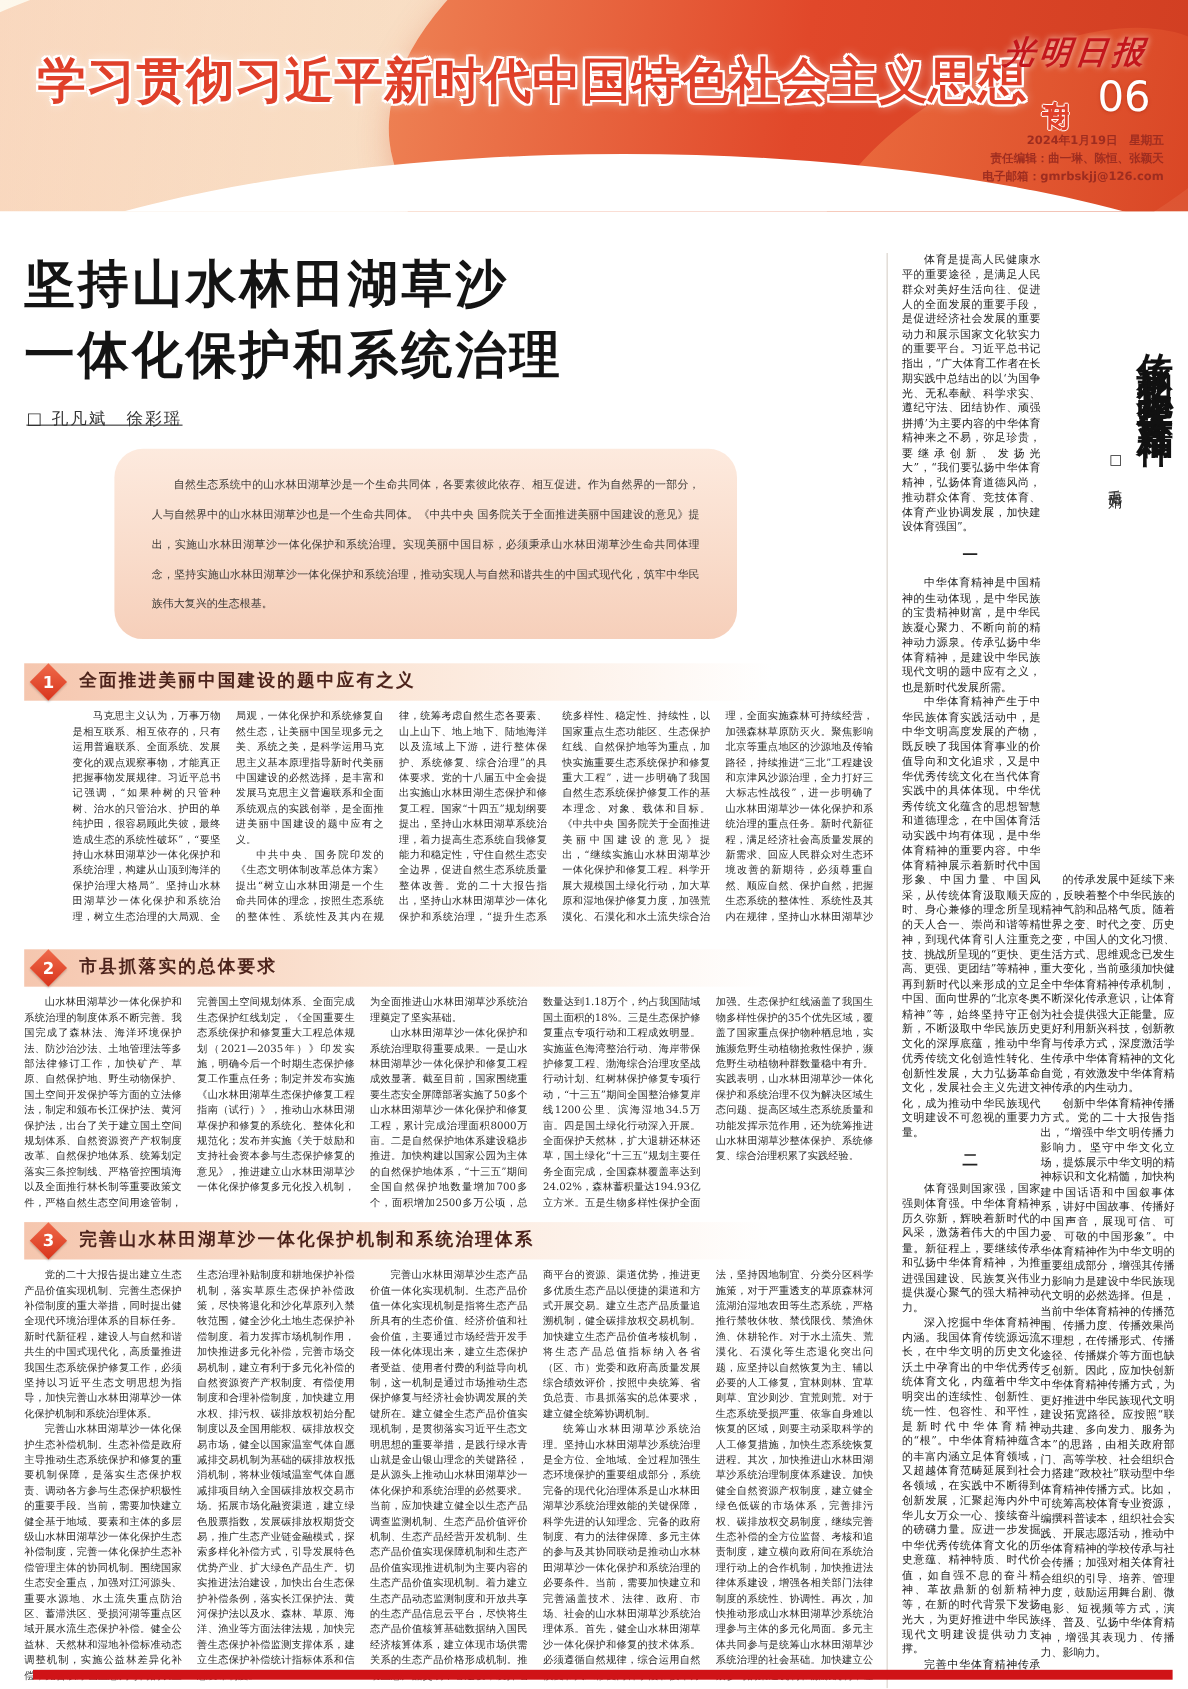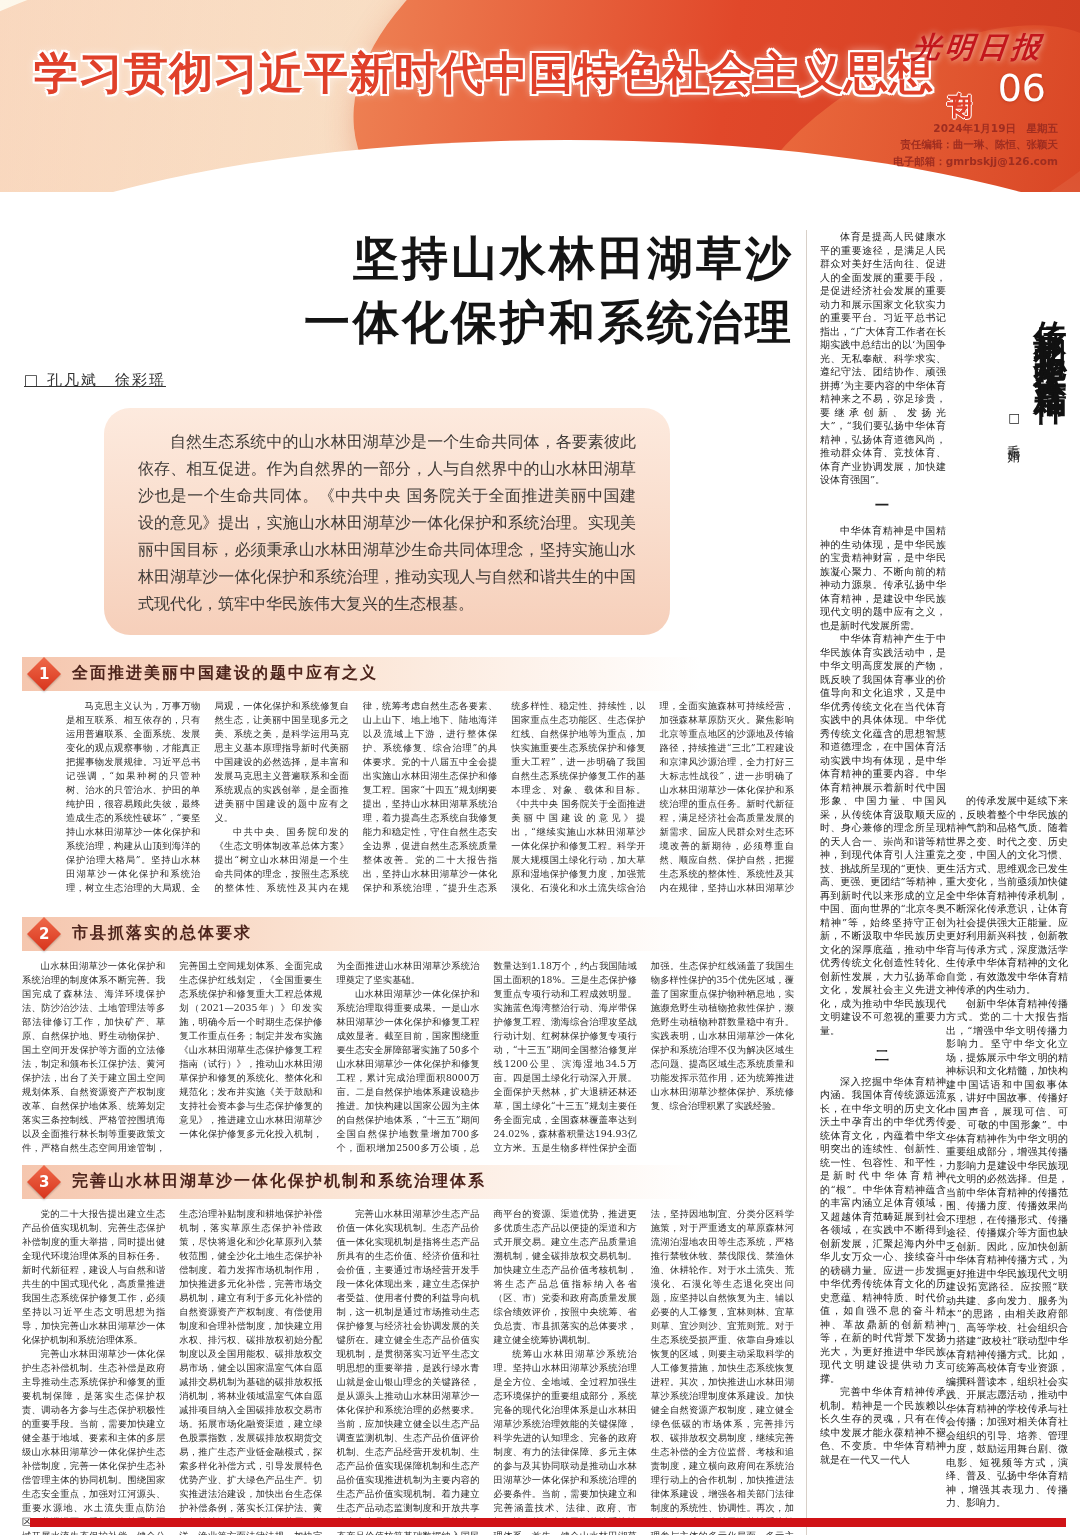--- a/index.html
+++ b/index.html
@@ -42,25 +42,25 @@
   .pub-info { position:absolute; right:22px; top:120px; text-align:right;
     font-family:"DejaVu Sans", sans-serif; font-size:10.5px; line-height:1.55;
     color:#9e2d20; font-weight:bold; }
   
   .content { display:flex; padding:34px 12px 0 22px; }
   .main-article { width:772px; }
   .divider { width:1px; background:#d8d0c8; margin:4px 13px 8px 12px; }
   .side-article { flex:1; padding-top:4px; }
   
   .headline { font-family:"DejaVu Serif", serif; font-weight:900; color:#141414;
-    font-size:46px; line-height:1.4; letter-spacing:3px;text-align:right; }
+    font-size:46px; line-height:1.4; letter-spacing:3px; }
   .byline { margin:16px 0 18px 2px; font-size:15px; color:#333; letter-spacing:2px;text-decoration:underline; }
   .lead-box { width:566px; margin:6px 0 22px 82px; padding:20px 34px 18px 34px;
     background:linear-gradient(180deg,#fdeade 0%,#f9dccb 55%,#f6cfba 100%);
-    border-radius:26px; font-size:16px; line-height:27px; color:#3e3a37; text-align:justify; }
+    border-radius:26px; font-size:10px; line-height:27px; color:#3e3a37; text-align:justify; }
   .lead-box p { text-indent:2em; }
   .section-header { display:flex; align-items:center; height:34px; margin:10px 0 8px 0;
     background:linear-gradient(90deg,#f5c6ae 0%,#fbe4d4 40%,rgba(255,255,255,0) 88%);
     padding-left:6px; }
   .diamond { width:24px; height:24px; margin:0 16px 0 4px; flex:0 0 auto;
     background:linear-gradient(135deg,#ef6a4a,#d8341c); transform:rotate(45deg);
     display:flex; align-items:center; justify-content:center; box-shadow:1px 1px 2px rgba(0,0,0,.2); }
   .diamond span { transform:rotate(-45deg); color:#fff; font-family:"DejaVu Sans",sans-serif;
     font-weight:bold; font-size:15px; }
   .section-title { font-family:"DejaVu Sans", sans-serif; font-weight:900; font-size:16px;
@@ -162,20 +162,21 @@
     <div class="divider"></div>
 
     <aside class="side-article">
       <div class="side-cols">
         <div class="side-col-a">
             <p>体育是提高人民健康水平的重要途径，是满足人民群众对美好生活向往、促进人的全面发展的重要手段，是促进经济社会发展的重要动力和展示国家文化软实力的重要平台。习近平总书记指出，“广大体育工作者在长期实践中总结出的以‘为国争光、无私奉献、科学求实、遵纪守法、团结协作、顽强拼搏’为主要内容的中华体育精神来之不易，弥足珍贵，要继承创新、发扬光大”，“我们要弘扬中华体育精神，弘扬体育道德风尚，推动群众体育、竞技体育、体育产业协调发展，加快建设体育强国”。</p>
             <p class="marker">一</p>
             <p>中华体育精神是中国精神的生动体现，是中华民族的宝贵精神财富，是中华民族凝心聚力、不断向前的精神动力源泉。传承弘扬中华体育精神，是建设中华民族现代文明的题中应有之义，也是新时代发展所需。</p>
             <p>中华体育精神产生于中华民族体育实践活动中，是中华文明高度发展的产物，既反映了我国体育事业的价值导向和文化追求，又是中华优秀传统文化在当代体育实践中的具体体现。中华优秀传统文化蕴含的思想智慧和道德理念，在中国体育活动实践中均有体现，是中华体育精神的重要内容。中华体育精神展示着新时代中国形象、中国力量、中国风采，从传统体育汲取顺天应时、身心兼修的理念所呈现的天人合一、崇尚和谐等精神，到现代体育引人注重竞技、挑战所呈现的“更快、更高、更强、更团结”等精神，再到新时代以来形成的立足中国、面向世界的“北京冬奥精神”等，始终坚持守正创新，不断汲取中华民族历史文化的深厚底蕴，推动中华优秀传统文化创造性转化、创新性发展，大力弘扬革命文化，发展社会主义先进文化，成为推动中华民族现代文明建设不可忽视的重要力量。</p>
             <p class="marker">二</p>
+            <p>体育强则国家强，国家强则体育强。中华体育精神历久弥新，辉映着新时代的风采，激荡着伟大的中国力量。新征程上，要继续传承和弘扬中华体育精神，为推进强国建设、民族复兴伟业提供凝心聚气的强大精神动力。</p>
             <p>深入挖掘中华体育精神内涵。我国体育传统源远流长，在中华文明的历史文化沃土中孕育出的中华优秀传统体育文化，内蕴着中华文明突出的连续性、创新性、统一性、包容性、和平性，是新时代中华体育精神的“根”。中华体育精神蕴含的丰富内涵立足体育领域，又超越体育范畴延展到社会各领域，在实践中不断得到创新发展，汇聚起海内外中华儿女万众一心、接续奋斗的磅礴力量。应进一步发掘中华优秀传统体育文化的历史意蕴、精神特质、时代价值，如自强不息的奋斗精神、革故鼎新的创新精神等，在新的时代背景下发扬光大，为更好推进中华民族现代文明建设提供动力支撑。</p>
             <p>完善中华体育精神传承机制。精神是一个民族赖以长久生存的灵魂，只有在传续中发展才能永葆精神不褪色、不变质。中华体育精神就是在一代又一代人</p>
           </div>
         <div class="side-right">
           <div class="title-block">
             <div class="vert-author">□ 毛丽娟</div>
             <div class="vert-title">传承和弘扬中华体育精神</div>
           </div>
           <div class="side-col-b">
               <p>的传承发展中延续下来的，反映着整个中华民族的精神气韵和品格气质。随着世界之变、时代之变、历史之变，中国人的文化习惯、生活方式、思维观念已发生重大变化，当前亟须加快健全中华体育精神传承机制，不断深化传承意识，让体育为社会提供强大正能量。应更好利用新兴科技，创新教育与传承方式，深度激活学生传承中华体育精神的文化自觉，有效激发中华体育精神传承的内生动力。</p>

